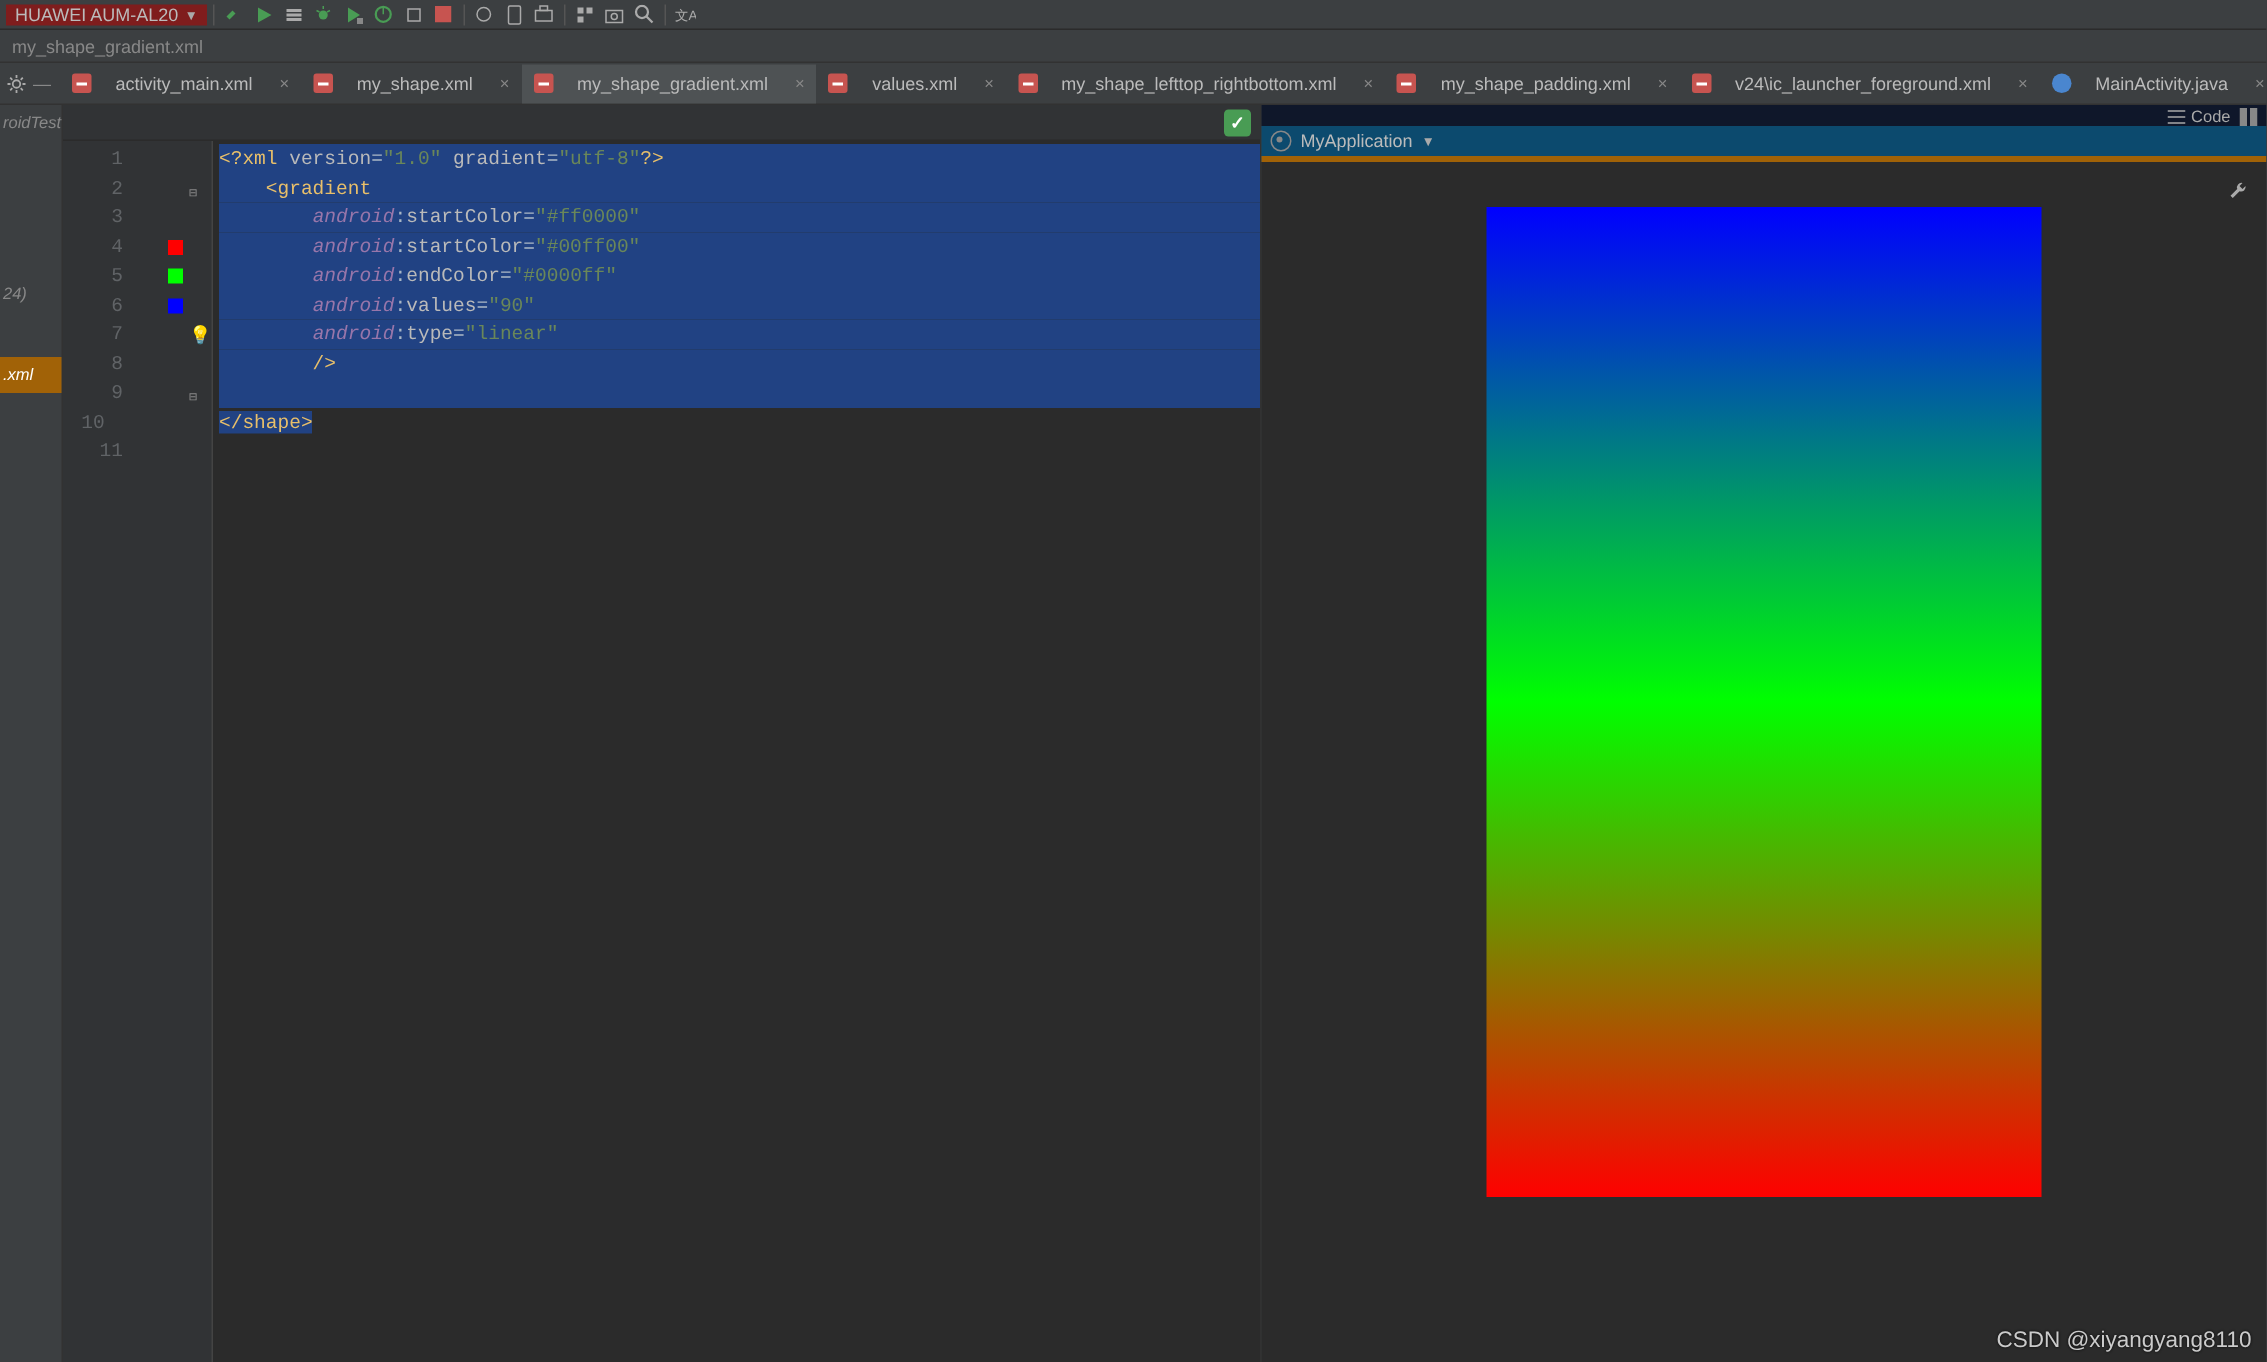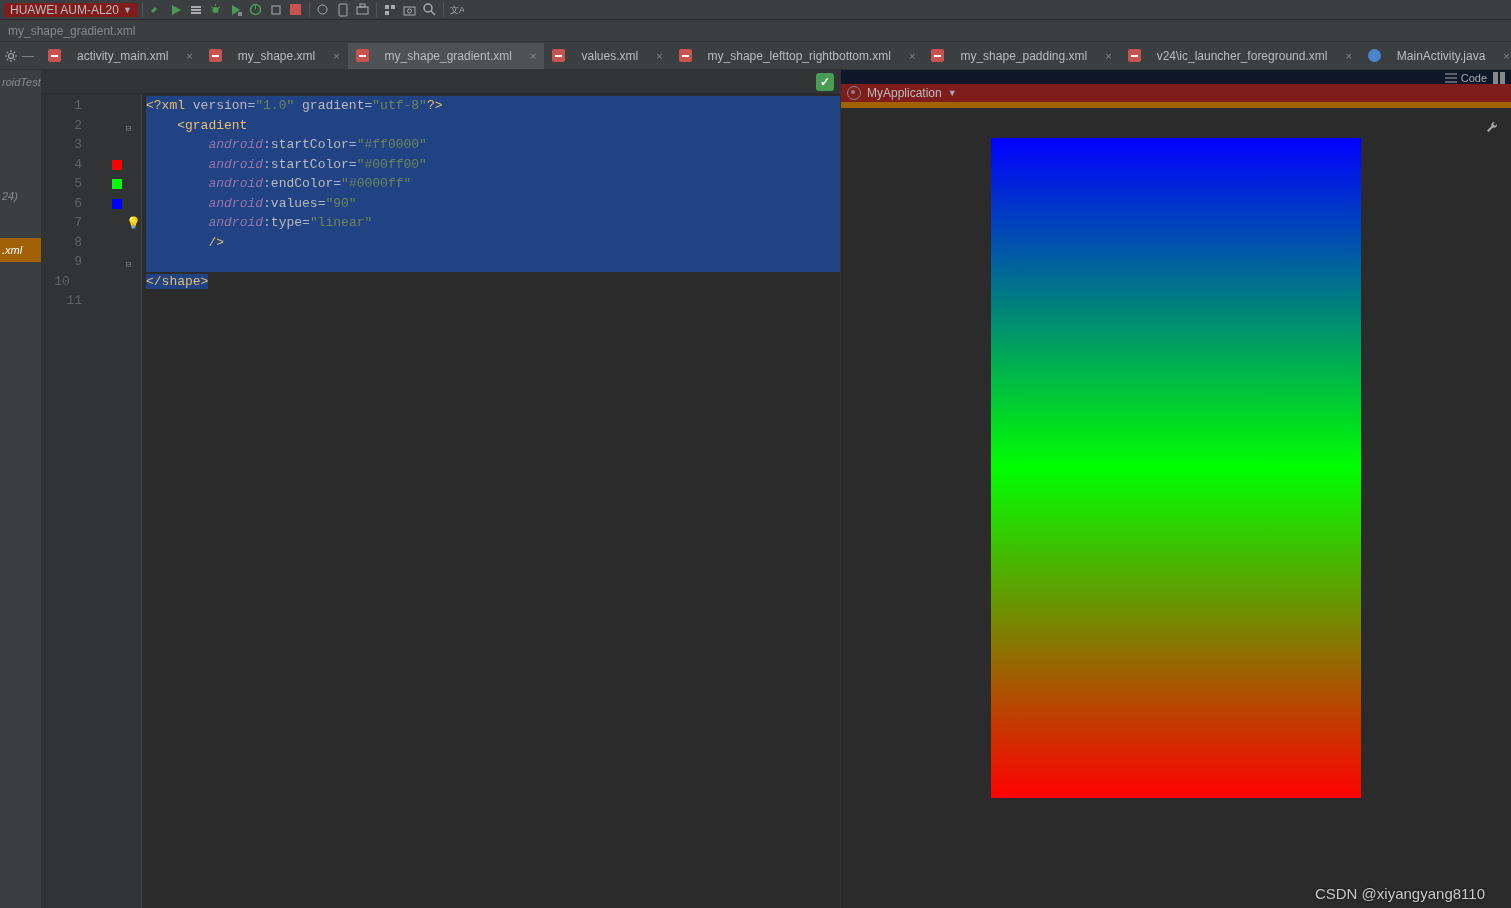--- a/index.html
+++ b/index.html
@@ -32,28 +32,28 @@
 .line { height:19.5px; white-space:pre; }
 .sel { background:#214283; }
 .c-tag { color:#e8bf6a; }
 .c-attr-ns { color:#9876aa; font-style:italic; }
 .c-attr { color:#bababa; }
 .c-str { color:#6a8759; }
 .c-op { color:#a9b7c6; }
 .preview-col { flex:1; background:#3c3f41; display:flex; flex-direction:column; border-left:1px solid #323232; }
 .preview-topbar { height:14px; background:#0f172a; display:flex; align-items:flex-end; justify-content:flex-end; padding:0 6px; gap:6px; font-size:11px; }
 .code-pill { display:flex; align-items:center; gap:4px; color:#aaa; }
-.preview-header { height:24px; background:#7f1d1d; display:flex; align-items:center; padding:0 6px; gap:6px; border-bottom:6px solid #a16207; }
+.preview-header { height:24px; background:#0c4a6e; display:flex; align-items:center; padding:0 6px; gap:6px; border-bottom:4px solid #a16207; }
 .target-icon { width:14px; height:14px; border:1.5px solid #888; border-radius:50%; position:relative; }
 .target-icon::after { content:""; position:absolute; width:4px; height:4px; background:#888; border-radius:50%; left:3px; top:3px; }
 .proj-name { color:#bbb; font-size:12px; }
 .preview-canvas { flex:1; background:#2b2b2b; position:relative; display:flex; align-items:flex-start; justify-content:center; padding-top:30px; }
 .device-preview { width:370px; height:660px; background:linear-gradient(to top,#ff0000 0%,#00ff00 50%,#0000ff 100%); }
 .wrench { position:absolute; right:12px; top:12px; color:#aaa; }
-.watermark { position:absolute; right:26px; bottom:6px; color:#ddd; font-size:15px; opacity:.9; text-shadow:0 0 2px #000; }
+.watermark { position:absolute; right:10px; bottom:6px; color:#ddd; font-size:15px; opacity:.9; text-shadow:0 0 2px #000; }
 .chev { font-size:9px; color:#aaa; }
 </style>
 </head>
 <body>
 
 <div class="toolbar-top">
   <div class="device-sel">
     <span>HUAWEI AUM-AL20</span>
     <span class="chev">▼</span>
   </div>

